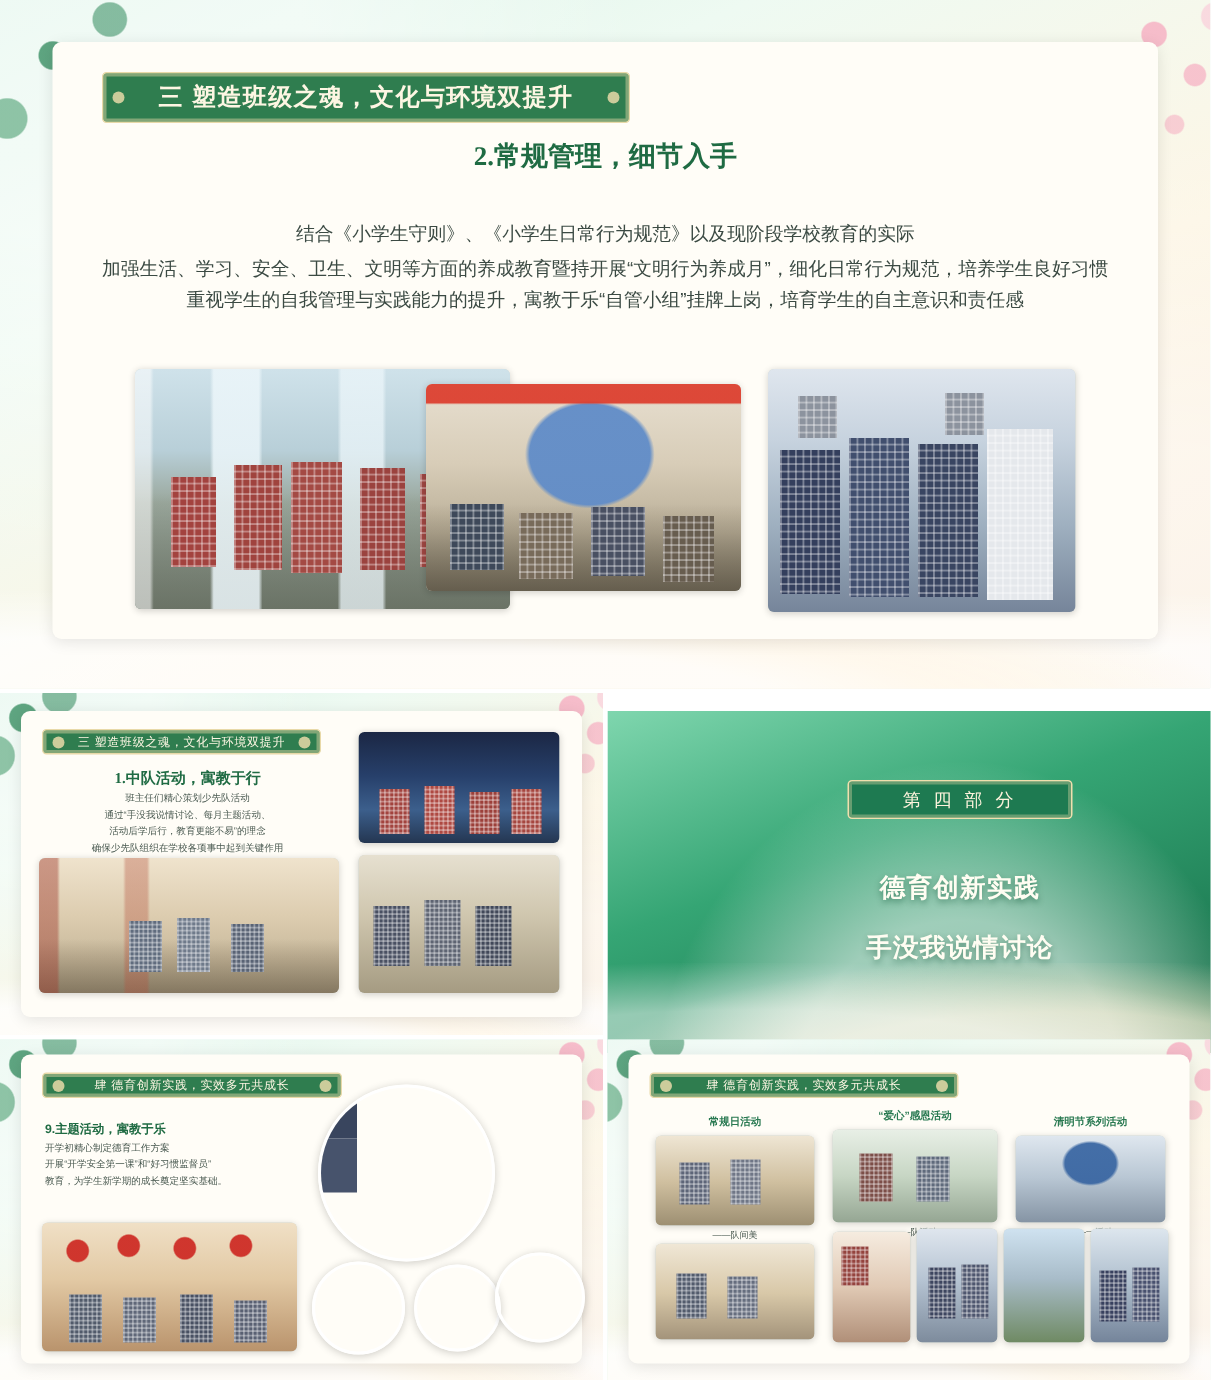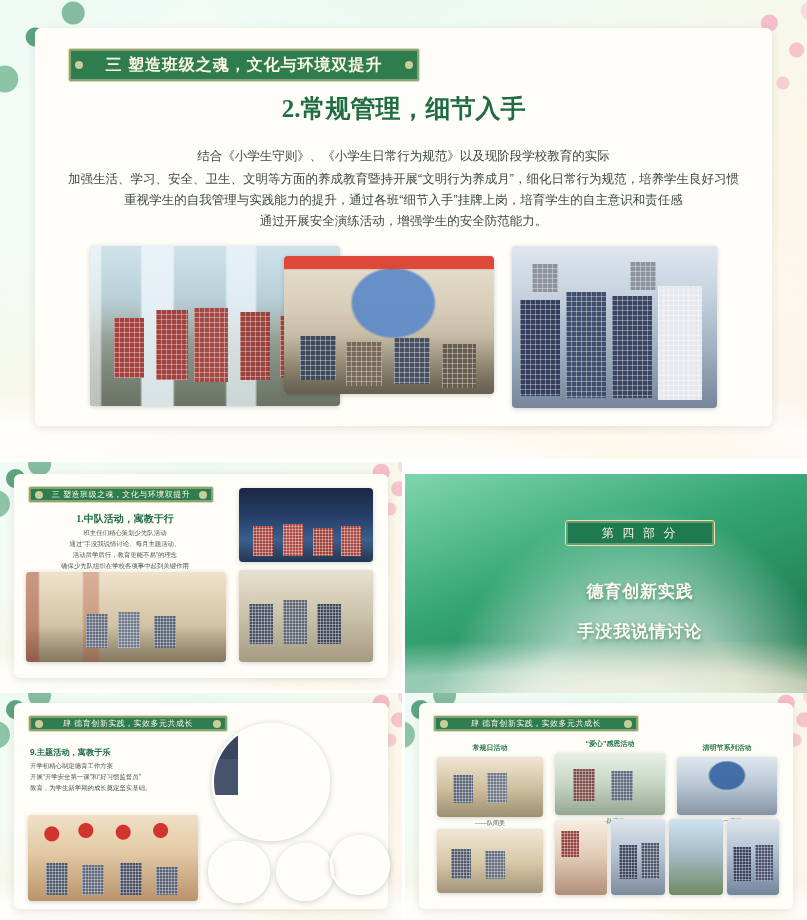--- a/index.html
+++ b/index.html
@@ -102,21 +102,21 @@
   
   #slide1 { left: 0; top: 0; width: 807px; height: 459px; }
   #s1-card { left: 35px; top: 28px; width: 737px; height: 398px; }
   #s1-ribbon {
     left: 68px; top: 48px; width: 352px; height: 34px;
     font-size: 16px; font-weight: bold;
   }
   #s1-subtitle {
     position: absolute; left: 0; right: 0; top: 92px;
     text-align: center;
-    font-size: 25px; font-weight: bold; color: #1f6b43;
+    font-size: 18px; font-weight: bold; color: #1f6b43;
     font-family: "Liberation Serif", serif;
   }
   .s1-line {
     position: absolute;
     text-align: center; width: 100%;
     font-size: 12.5px; color: #3b4a43; line-height: 1.5;
   }
   #s1-l1 { top: 147px; }
   #s1-l2 { top: 170px; }
   #s1-l3 { top: 191px; }
@@ -227,22 +227,21 @@
     <div class="bg-cloud-b"></div>
 
     <div class="card" id="s1-card"></div>
 
     <div class="ribbon" id="s1-ribbon">三 塑造班级之魂，文化与环境双提升</div>
 
     <div id="s1-subtitle">2.常规管理，细节入手</div>
 
     <div class="s1-line" id="s1-l2">加强生活、学习、安全、卫生、文明等方面的养成教育暨持开展“文明行为养成月”，细化日常行为规范，培养学生良好习惯</div>
     <div class="s1-line" id="s1-l1">结合《小学生守则》、《小学生日常行为规范》以及现阶段学校教育的实际</div>
-    <div class="s1-line" id="s1-l3">重视学生的自我管理与实践能力的提升，通过各班“细节入手”挂牌上岗，培育学生的自主意识和责任感</div>
-    <div class="s1-line" id="s1-l4">通过开展安全演练活动，增强学生的安全防范能力。</div>
+    <div class="s1-line" id="s1-l3">重视学生的自我管理与实践能力的提升，寓教于乐“自管小组”挂牌上岗，培育学生的自主意识和责任感</div>
 
     <div class="photo" style="left:90px; top:246px; width:250px; height:160px;">
       <div class="px" style="background:linear-gradient(180deg,#cfe2ea 0%,#b8cfd8 34%,#9aa79c 56%,#7f8a7c 100%);"></div>
       <div class="px" style="background:
           linear-gradient(90deg, rgba(255,255,255,.55) 0 4%, rgba(255,255,255,0) 5%),
           linear-gradient(90deg, rgba(255,255,255,0) 20%, rgba(236,246,250,.85) 21% 33%, rgba(255,255,255,0) 34%),
           linear-gradient(90deg, rgba(255,255,255,0) 54%, rgba(236,246,250,.75) 55% 66%, rgba(255,255,255,0) 67%),
           linear-gradient(180deg, rgba(0,0,0,0) 52%, rgba(90,96,84,.55) 100%);"></div>
       <div class="mosaic" style="left:24px; top:72px; width:30px; height:60px; background-color:#c43a35;"></div>
       <div class="mosaic" style="left:66px; top:64px; width:32px; height:70px; background-color:#bf3b34;"></div>

